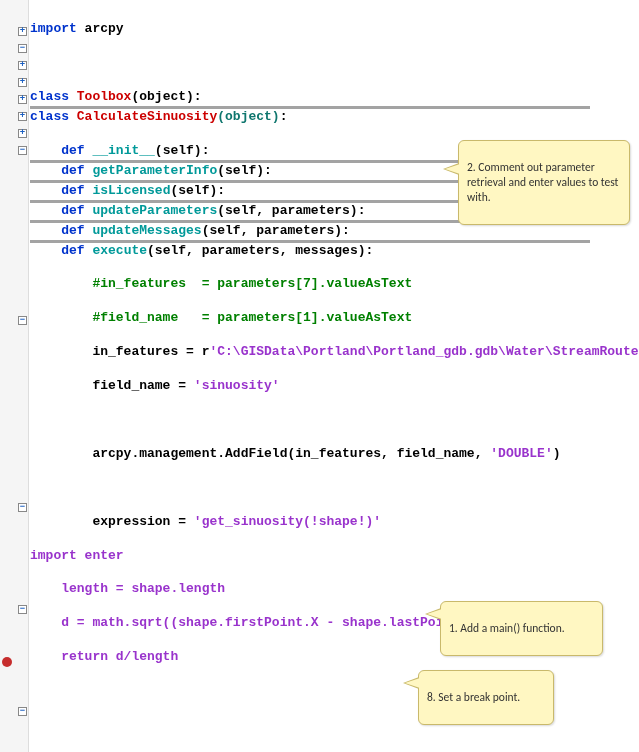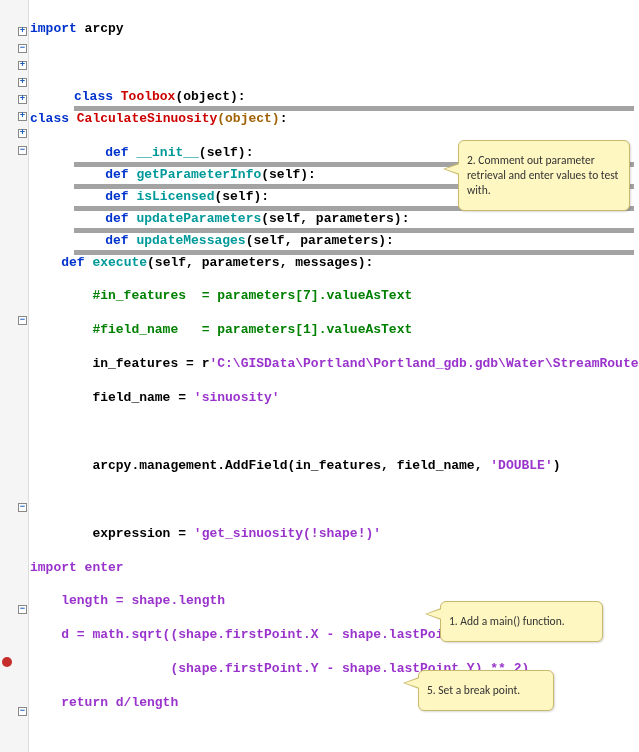--- a/index.html
+++ b/index.html
@@ -48,31 +48,31 @@
   .code {
     margin-left: 30px;
     padding-top: 4px;
     white-space: pre;
   }
   .line { height: 17px; }
   .empty { height: 17px; }
   .kw { color: #0033cc; }
   .fn { color: #009999; font-weight: bold; }
   .cls { color: #cc0000; }
-  .obj { color: #a16207; }
+  .obj { color: #0f766e; }
   .str { color: #9933cc; }
   .comment { color: #008000; }
   .punc { color: #000; }
-  .underline { border-bottom: 5px solid #a3a3a3; display: inline-block; min-width: 560px; margin-left: 44px; }
+  .underline { border-bottom: 3px solid #a3a3a3; display: inline-block; min-width: 560px; }
   .callout {
     position: absolute;
     background: #fff7c2;
     border: 1px solid #c9b96b;
     border-radius: 6px;
-    padding: 12px 8px;
+    padding: 19px 8px;
     font-family: Calibri, Arial, sans-serif;
     font-size: 11.5px;
     font-weight: normal;
     color: #333;
     box-shadow: 1px 1px 2px rgba(0,0,0,0.15);
     z-index: 10;
   }
   .callout::before {
     content: '';
     position: absolute;
@@ -161,21 +161,20 @@
 <div class="line"><span class="comment">        #field_name   = parameters[1].valueAsText</span></div>
 <div class="line"><span>        in_features = r</span><span class="str">'C:\GISData\Portland\Portland_gdb.gdb\Water\StreamRoute'</span></div>
 <div class="line"><span>        field_name = </span><span class="str">'sinuosity'</span></div>
 <div class="empty"></div>
 <div class="line"><span>        arcpy.management.AddField(in_features, field_name, </span><span class="str">'DOUBLE'</span><span>)</span></div>
 <div class="empty"></div>
 <div class="line"><span>        expression = </span><span class="str">'get_sinuosity(!shape!)'</span></div>
 <div class="line str"><span>import enter</span></div>
 <div class="line str"><span>    length = shape.length</span></div>
 <div class="line str"><span>    d = math.sqrt((shape.firstPoint.X - shape.lastPoint.X) ** 2 +</span></div>
-<div class="line str"><span>                  (shape.firstPoint.Y - shape.lastPoint.Y) ** 2)</span></div>
 <div class="line str"><span>    return d/length</span></div>
 
 
 
 
 
 
 
 
 
@@ -190,14 +189,14 @@
 
 <div class="callout c2" style="top:140px; left:458px; width:154px;">
   <span>2. Comment out parameter retrieval and enter values to test with.</span>
 </div>
 
 <div class="callout c1" style="top:601px; left:440px; width:145px;">
   <span>1. Add a main() function.</span>
 </div>
 
 <div class="callout c3" style="top:670px; left:418px; width:118px;">
-  <span>5. Set a break point.</span>
+  <span>8. Set a break point.</span>
 </div>
 
 </body></html>

